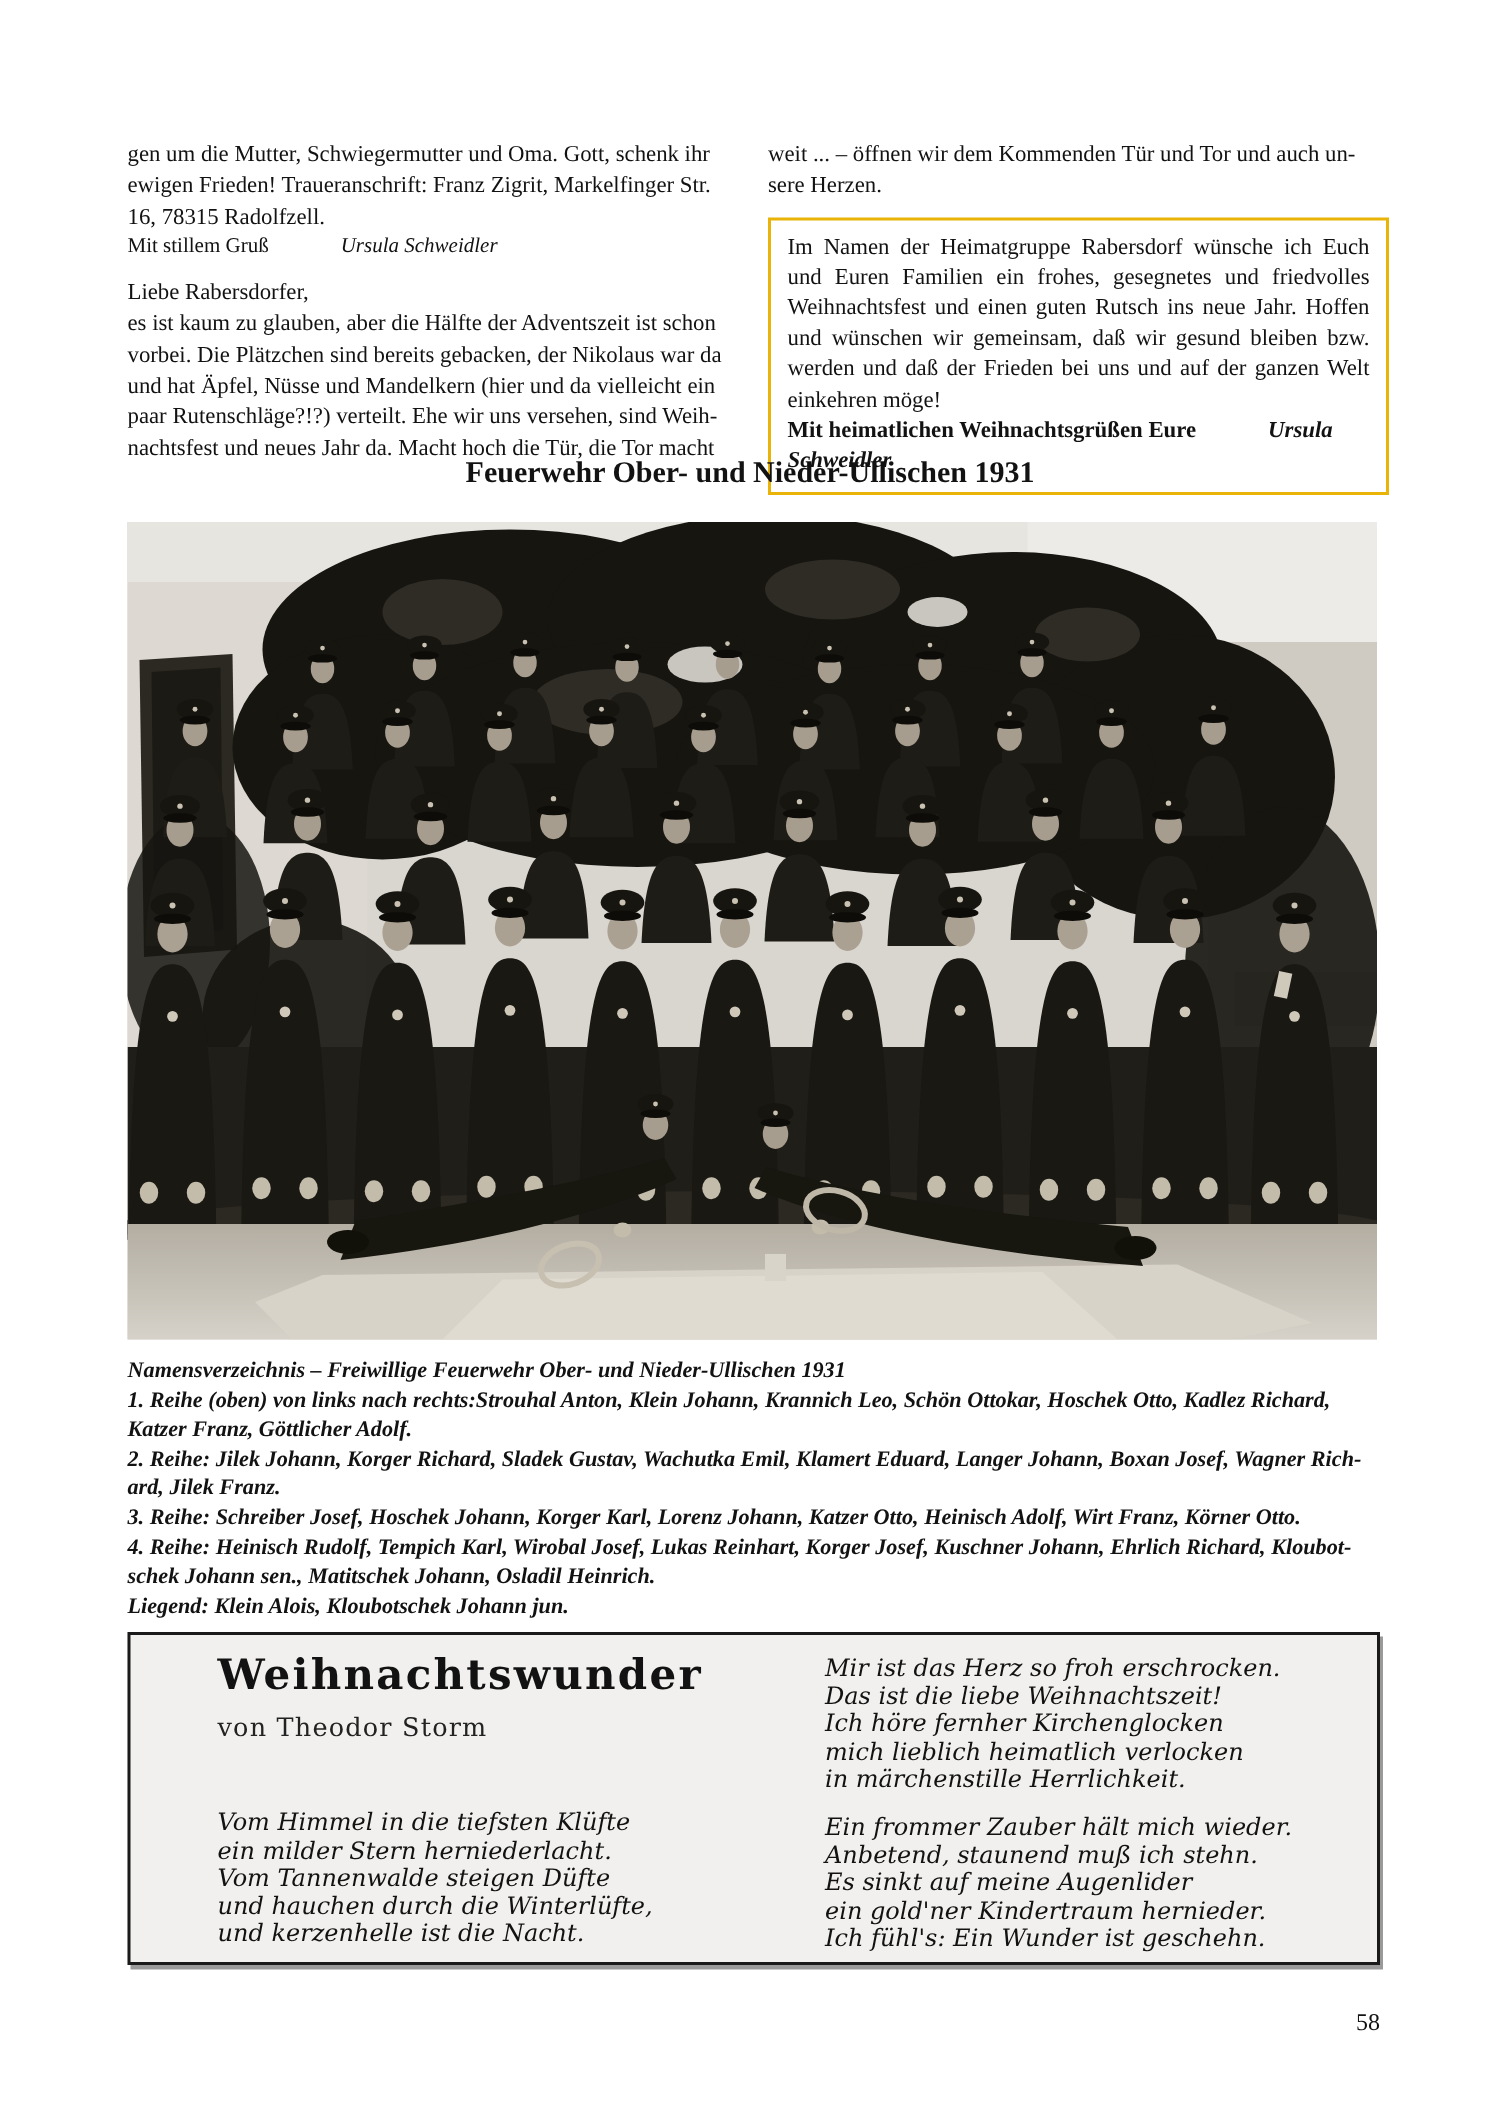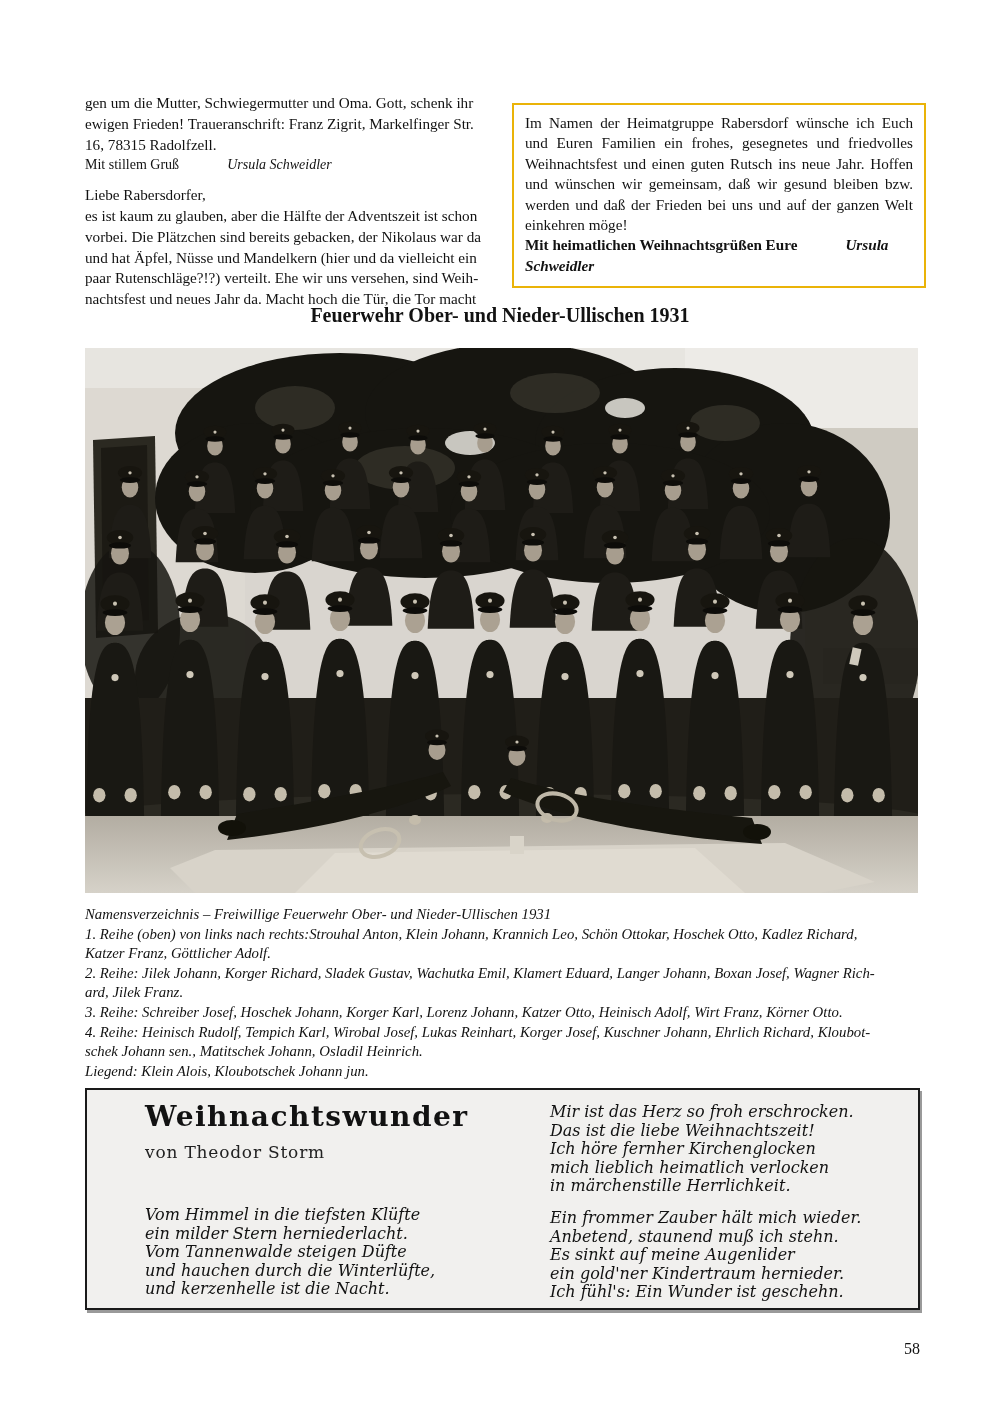--- a/index.html
+++ b/index.html
@@ -12,21 +12,21 @@
   .col-left{left:85px;top:93px;width:409px;}
   .col-right{left:512px;top:93px;width:414px;}
   .info-box{border:2px solid #eab308;margin-top:10px;padding:8px 11px 10px 11px;}
   .box-body{font-size:15.2px;line-height:20.4px;text-align:justify;}
   .box-closing{font-size:15.2px;line-height:20.4px;font-weight:bold;}
   .heading{left:0;top:304px;width:1000px;text-align:center;
            font-weight:bold;font-size:20px;}
   .photo{left:85px;top:348px;width:833px;height:545px;background:#d9d5cf;}
   .photo svg{display:block;}
   .caption{left:85px;top:905px;width:844px;font-style:italic;
-           font-size:14.8px;line-height:19.6px;}
+           font-size:14.8px;line-height:19.6px;font-weight:bold;}
   .caption-lines{white-space:pre-line;}
   .poem-box{left:85px;top:1088px;width:831px;height:218px;
             background:#f1f0ee;border:2px solid #1a1a1a;box-shadow:2px 3px 0 #9a9a9a;}
   .poem-left{left:58px;top:10px;width:395px;}
   .poem-right{left:463px;top:13px;width:360px;}
   .poem-title{font-family:"DejaVu Serif",serif;font-weight:bold;
               font-size:28px;letter-spacing:1.5px;}
   .poem-author{font-family:"DejaVu Serif",serif;font-size:17px;
                letter-spacing:0.8px;color:#222;margin-top:9px;}
   .poem-text{font-family:"DejaVu Serif",serif;font-style:italic;
@@ -48,20 +48,22 @@
   </div>
   <div class="body-text" style="margin-top:9px;">Liebe Rabersdorfer,
 es ist kaum zu glauben, aber die Hälfte der Adventszeit ist schon
 vorbei. Die Plätzchen sind bereits gebacken, der Nikolaus war da
 und hat Äpfel, Nüsse und Mandelkern (hier und da vielleicht ein
 paar Rutenschläge?!?) verteilt. Ehe wir uns versehen, sind Weih-
 nachtsfest und neues Jahr da. Macht hoch die Tür, die Tor macht</div>
 </div>
 
 <div class="abs col-right">
+  <div class="body-text">weit ... – öffnen wir dem Kommenden Tür und Tor und auch un-
+sere Herzen.</div>
   <div class="info-box">
     <div class="box-body">Im Namen der Heimatgruppe Rabersdorf wünsche ich Euch und Euren Familien ein frohes, gesegnetes und friedvolles Weihnachtsfest und einen guten Rutsch ins neue Jahr. Hoffen und wünschen wir gemeinsam, daß wir gesund bleiben bzw. werden und daß der Frieden bei uns und auf der ganzen Welt einkehren möge!</div>
     <div class="box-closing"><span>Mit heimatlichen Weihnachtsgrüßen Eure</span><span class="italic">Ursula Schweidler</span></div>
   </div>
 </div>
 
 <div class="abs heading">Feuerwehr Ober- und Nieder-Ullischen 1931</div>
 
 <div class="abs photo">
 <svg viewBox="0 0 833 545" width="833" height="545" xmlns="http://www.w3.org/2000/svg">

